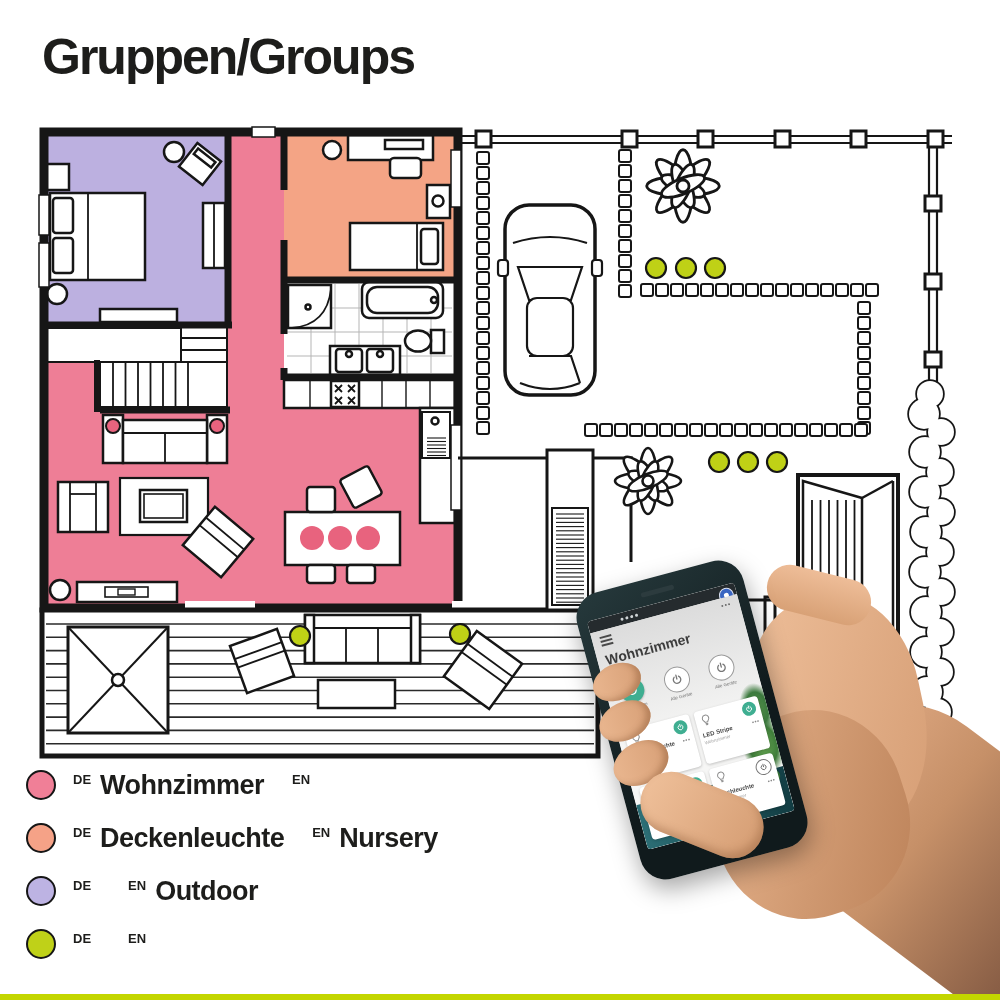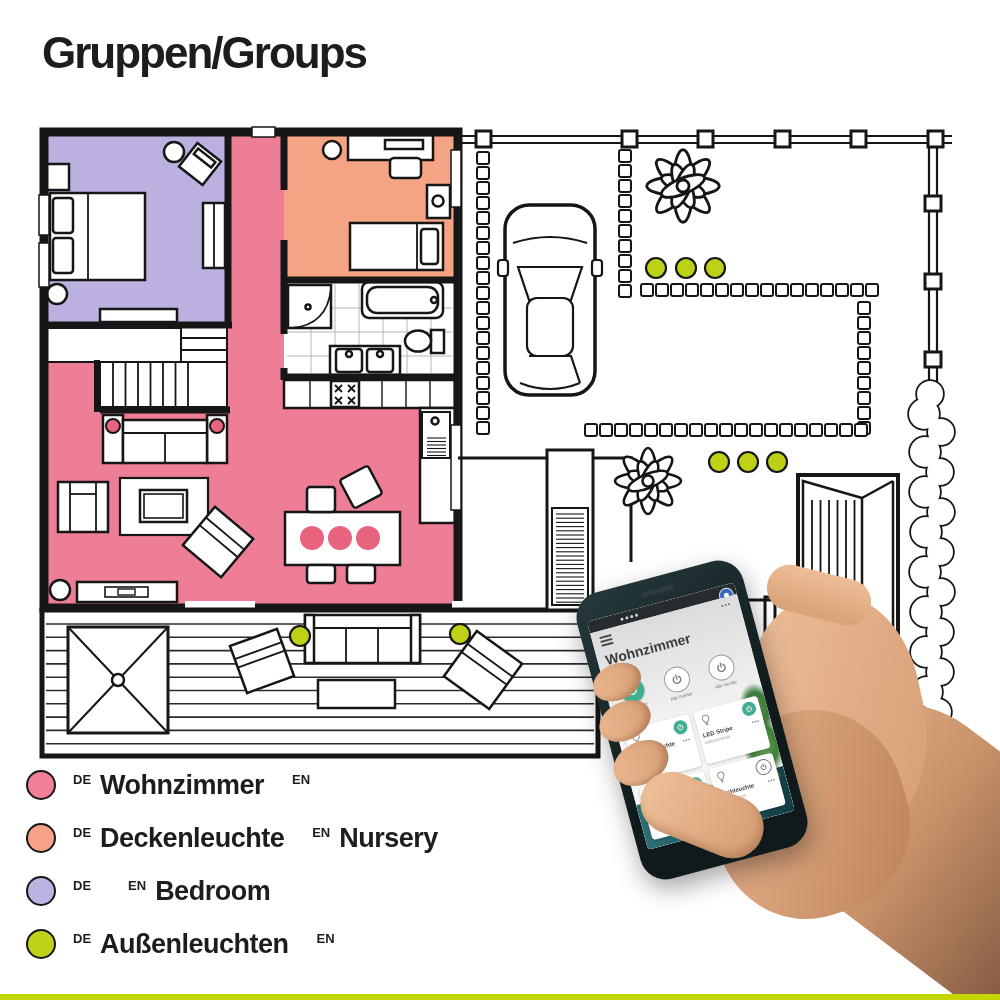--- a/index.html
+++ b/index.html
@@ -1,19 +1,19 @@
 <!DOCTYPE html>
 <html style="--living_room: #ee7e96; --bedroom: #bcb0e0; --nursery: #f4a485; --lime: #bfd116; --accent_pink: #e8637e; --app_green: #3fae91; --brand_lime: #c3d600;"><head>
 <meta charset="utf-8">
 <style>
   html,body{margin:0;padding:0;background:#fff;}
   #canvas{position:relative;width:1000px;height:1000px;overflow:hidden;background:#fff;
           font-family:"Liberation Sans","DejaVu Sans",sans-serif;color:#1d1d1b;}
   
-  .page-title{position:absolute;left:42px;top:28px;font-size:44px;font-weight:800;letter-spacing:-2px;z-index:10;text-align:right;}
+  .page-title{position:absolute;left:42px;top:28px;font-size:50px;font-weight:800;letter-spacing:-2px;z-index:10;text-align:right;}
   .logo{position:absolute;right:36px;top:46px;z-index:10;font-size:40px;letter-spacing:-1px;}
   .logo .base{color:#3c3c3b;font-weight:500;}
   .logo .zee{color:var(--brand_lime,#c3d600);font-weight:800;font-style:italic;font-size:44px;}
   
   svg#plan{position:absolute;left:0;top:0;z-index:1;}
   .stones rect{fill:#fff;stroke:#161616;stroke-width:2;}
   .lime-dot{fill:var(--lime,#bfd116);stroke:#161616;stroke-width:2.2;}
   .furn{fill:#fff;stroke:#161616;stroke-width:2.5;}
   .wall{stroke:#161616;fill:none;}
   
@@ -681,24 +681,23 @@
       <span class="swatch" style="background-color: rgb(245, 162, 135);"></span>
       <span class="tag">DE</span>
       <span class="lname">Deckenleuchte</span>
       <span class="tag en">EN</span>
       <span class="lname">Nursery</span>
     </div>
     <div class="legend-row">
       <span class="swatch" style="background-color: rgb(189, 179, 227);"></span>
       <span class="tag">DE</span>
       <span class="tag en">EN</span>
-      <span class="lname">Bedroom</span>
+      <span class="lname">Outdoor</span>
     </div>
     <div class="legend-row">
       <span class="swatch" style="background-color: rgb(191, 209, 24);"></span>
       <span class="tag">DE</span>
-      <span class="lname">Außenleuchten</span>
       <span class="tag en">EN</span>
     </div>
   </div>
 
   <div class="stripe"></div>
 </div>
 
 </body></html>

